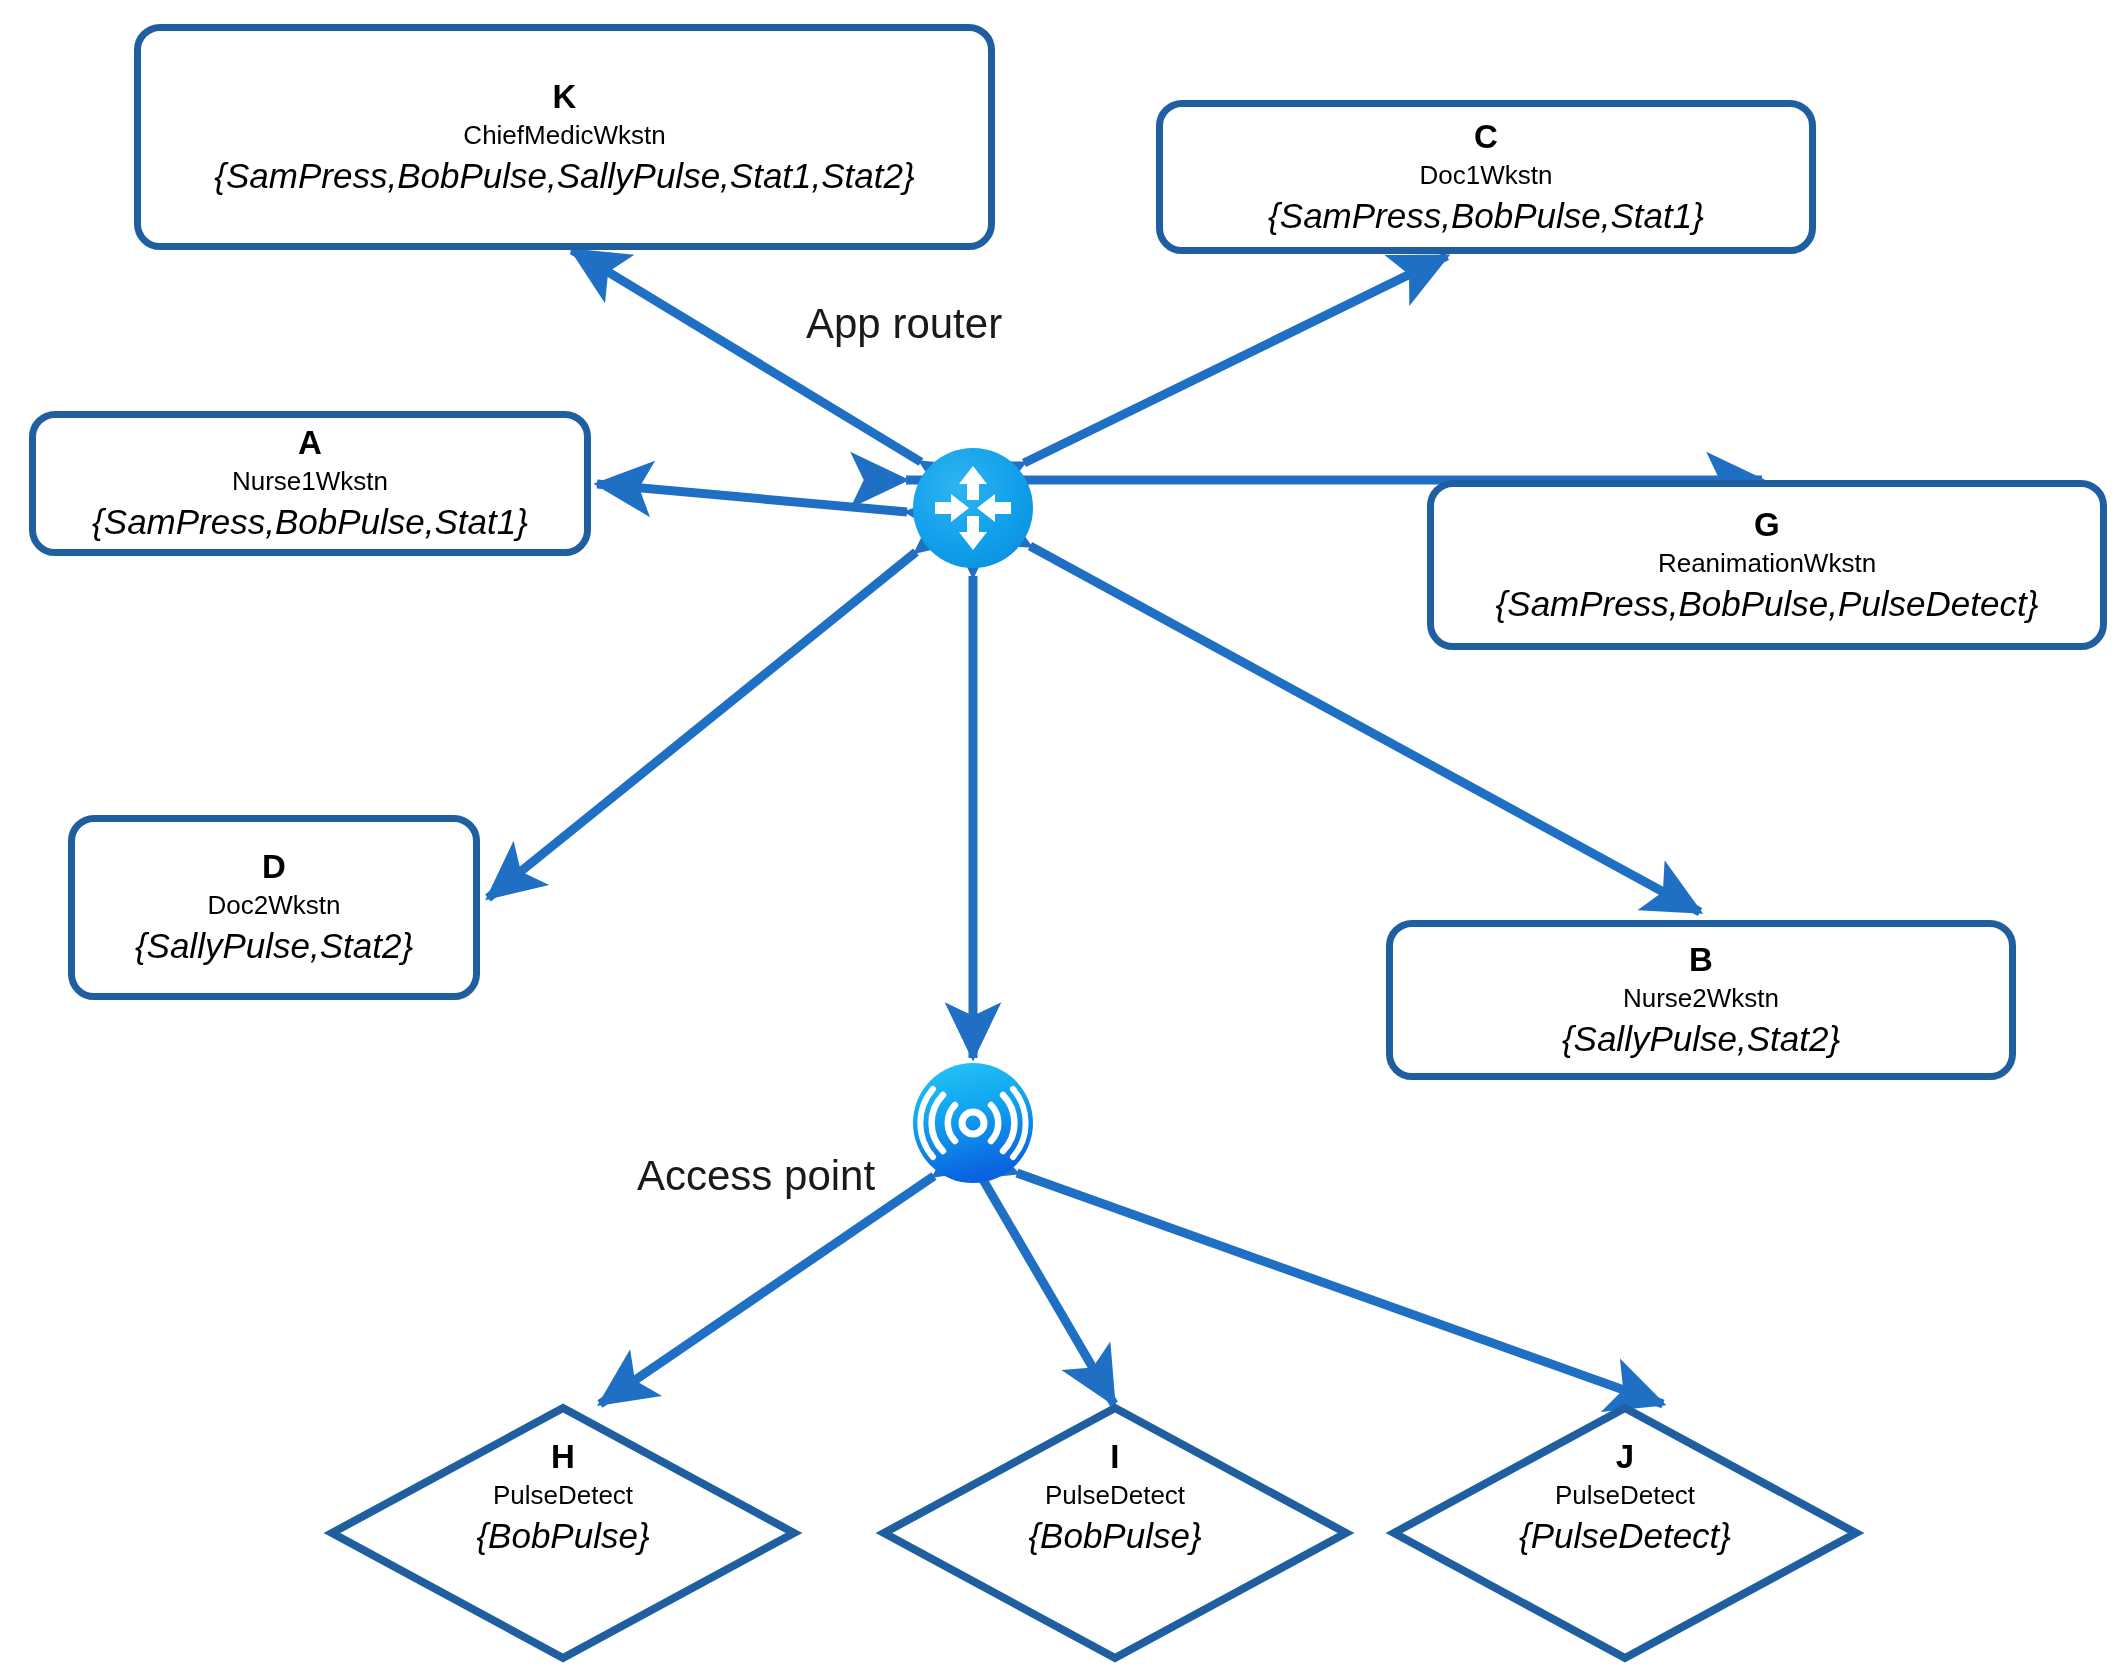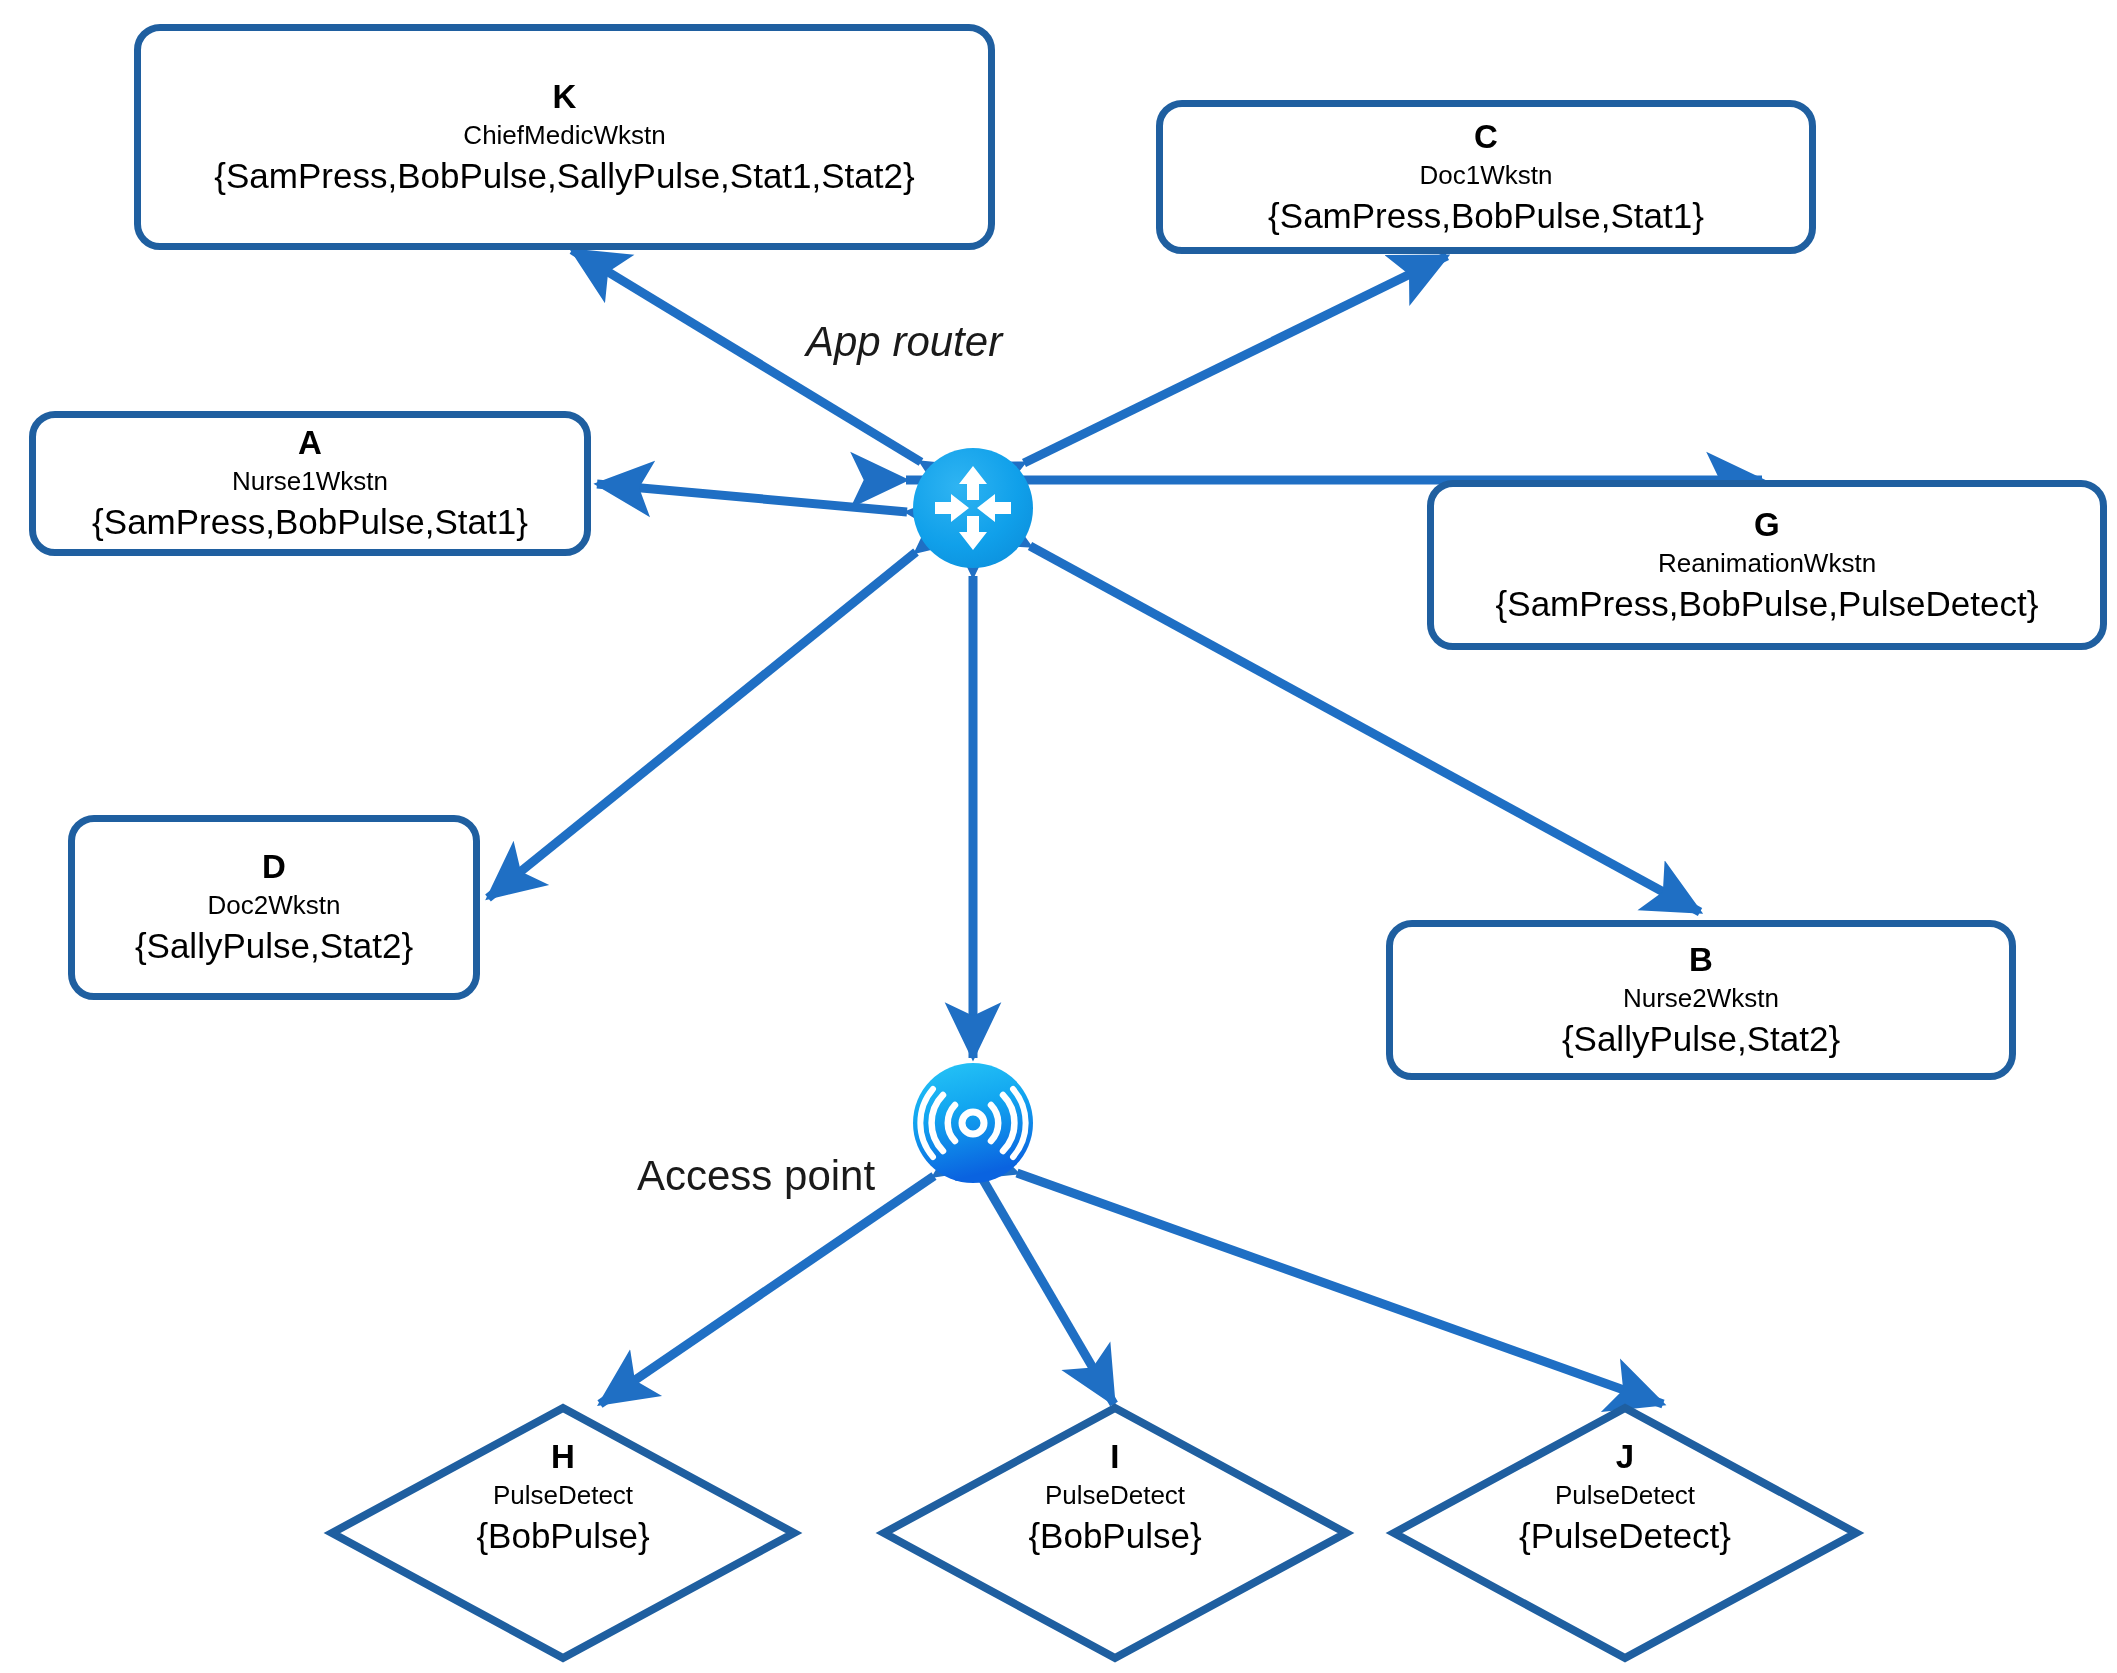--- a/index.html
+++ b/index.html
@@ -17,21 +17,21 @@
     flex-direction:column;
     align-items:center;
     justify-content:center;
     text-align:center;
     color:#000000;
     line-height:1.30;
     z-index:3;
   }
   .node-id{font-weight:bold;font-size:33px;letter-spacing:.3px;}
   .node-name{font-size:26px;}
-  .node-set{font-size:35px;white-space:nowrap;}
+  .node-set{font-size:35px;white-space:nowrap;font-style:italic;}
 
   .diamond{
     position:absolute;
     z-index:3;
   }
   .diamond svg{display:block;overflow:visible;}
   .diamond-text{
     position:absolute;
     left:0;right:0;
     text-align:center;
@@ -166,21 +166,21 @@
 
       <path d="M62 20 L76 38 L68 38 L68 54 L56 54 L56 38 L48 38 Z" fill="#ffffff"></path>
 
       <path d="M62 104 L48 86 L56 86 L56 70 L68 70 L68 86 L76 86 Z" fill="#ffffff"></path>
 
       <path d="M58 62 L40 48 L40 56 L24 56 L24 68 L40 68 L40 76 Z" fill="#ffffff"></path>
 
       <path d="M66 62 L84 48 L84 56 L100 56 L100 68 L84 68 L84 76 Z" fill="#ffffff"></path>
     </svg>
   </div>
-  <div class="device-label" style="left:806px;top:318px;font-style:italic;">App router</div>
+  <div class="device-label" style="left:806px;top:300px;">App router</div>
 
   <div class="device" style="left:911px;top:1061px;width:124px;height:124px;">
     <svg width="124" height="124" viewBox="0 0 124 124">
       <circle cx="62" cy="62" r="60" fill="url(#apg)"></circle>
       <circle cx="62" cy="62" r="11" fill="none" stroke="#ffffff" stroke-width="7"></circle>
       <path d="M80 44 A26 26 0 0 1 80 80" fill="none" stroke="#ffffff" stroke-width="6.5" stroke-linecap="round"></path>
       <path d="M44 44 A26 26 0 0 0 44 80" fill="none" stroke="#ffffff" stroke-width="6.5" stroke-linecap="round"></path>
       <path d="M92 34 A40 40 0 0 1 92 90" fill="none" stroke="#ffffff" stroke-width="6.5" stroke-linecap="round"></path>
       <path d="M32 34 A40 40 0 0 0 32 90" fill="none" stroke="#ffffff" stroke-width="6.5" stroke-linecap="round"></path>
       <path d="M102 28 A52 52 0 0 1 102 96" fill="none" stroke="#ffffff" stroke-width="6" stroke-linecap="round"></path>

